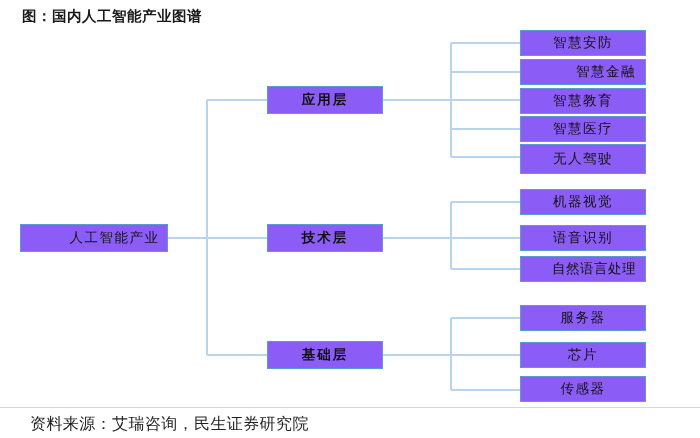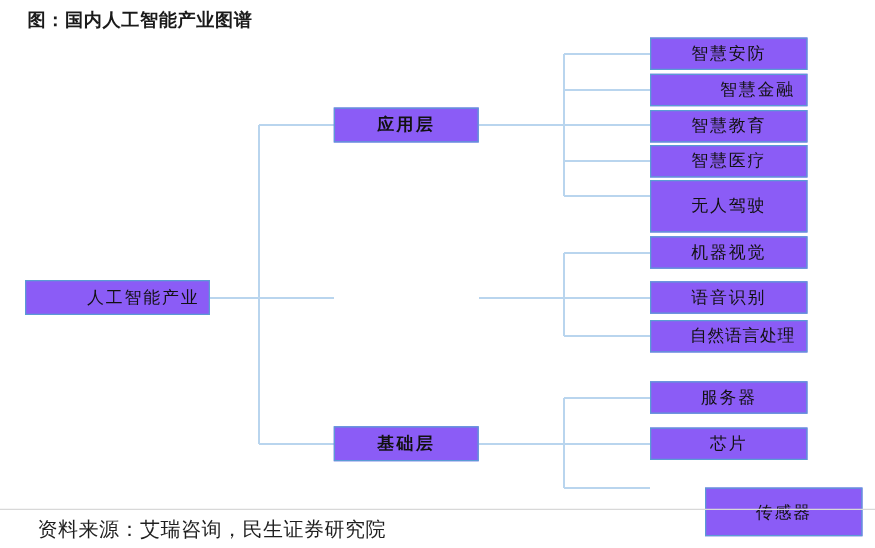--- a/index.html
+++ b/index.html
@@ -128,41 +128,42 @@
       <line x1="451" y1="318" x2="520" y2="318"></line>
       <line x1="451" y1="355" x2="520" y2="355"></line>
       <line x1="451" y1="390" x2="520" y2="390"></line>
     </g>
   </svg>
 
   <div class="node node-root" style="left:20px; top:224px; width:148px; height:28px;padding-left:41px;">人工智能产业</div>
 
   <div class="node node-layer" style="left:267px; top:86px; width:116px; height:28px;">应用层</div>
 
+  <div class="node node-layer" style="left:267px; top:224px; width:116px; height:28px;">技术层</div>
 
   <div class="node node-layer" style="left:267px; top:341px; width:116px; height:28px;">基础层</div>
 
   <div class="node node-leaf" style="left:520px; top:30px; width:126px; height:26px;">智慧安防</div>
 
   <div class="node node-leaf" style="left:520px; top:59px; width:126px; height:26px;padding-left:46px;">智慧金融</div>
 
   <div class="node node-leaf" style="left:520px; top:88px; width:126px; height:26px;">智慧教育</div>
 
   <div class="node node-leaf" style="left:520px; top:116px; width:126px; height:26px;">智慧医疗</div>
 
-  <div class="node node-leaf" style="left:520px; top:144px; width:126px; height:42px;">无人驾驶</div>
+  <div class="node node-leaf" style="left:520px; top:144px; width:126px; height:30px;">无人驾驶</div>
 
   <div class="node node-leaf" style="left:520px; top:189px; width:126px; height:26px;">机器视觉</div>
 
   <div class="node node-leaf" style="left:520px; top:225px; width:126px; height:26px;">语音识别</div>
 
   <div class="node node-leaf narrow-text" style="left:520px; top:256px; width:126px; height:26px;padding-left:22px;">自然语言处理</div>
 
   <div class="node node-leaf" style="left:520px; top:305px; width:126px; height:26px;">服务器</div>
 
   <div class="node node-leaf" style="left:520px; top:342px; width:126px; height:26px;">芯片</div>
 
-  <div class="node node-leaf" style="left:520px; top:390px; width:126px; height:39px;margin-left:44px;">传感器</div>
+  <div class="node node-leaf" style="left:520px; top:376px; width:126px; height:26px;">传感器</div>
 
   <div class="footer-rule"></div>
   <div class="footer-note">资料来源：艾瑞咨询，民生证券研究院</div>
 
 </div>
 
 </body></html>

